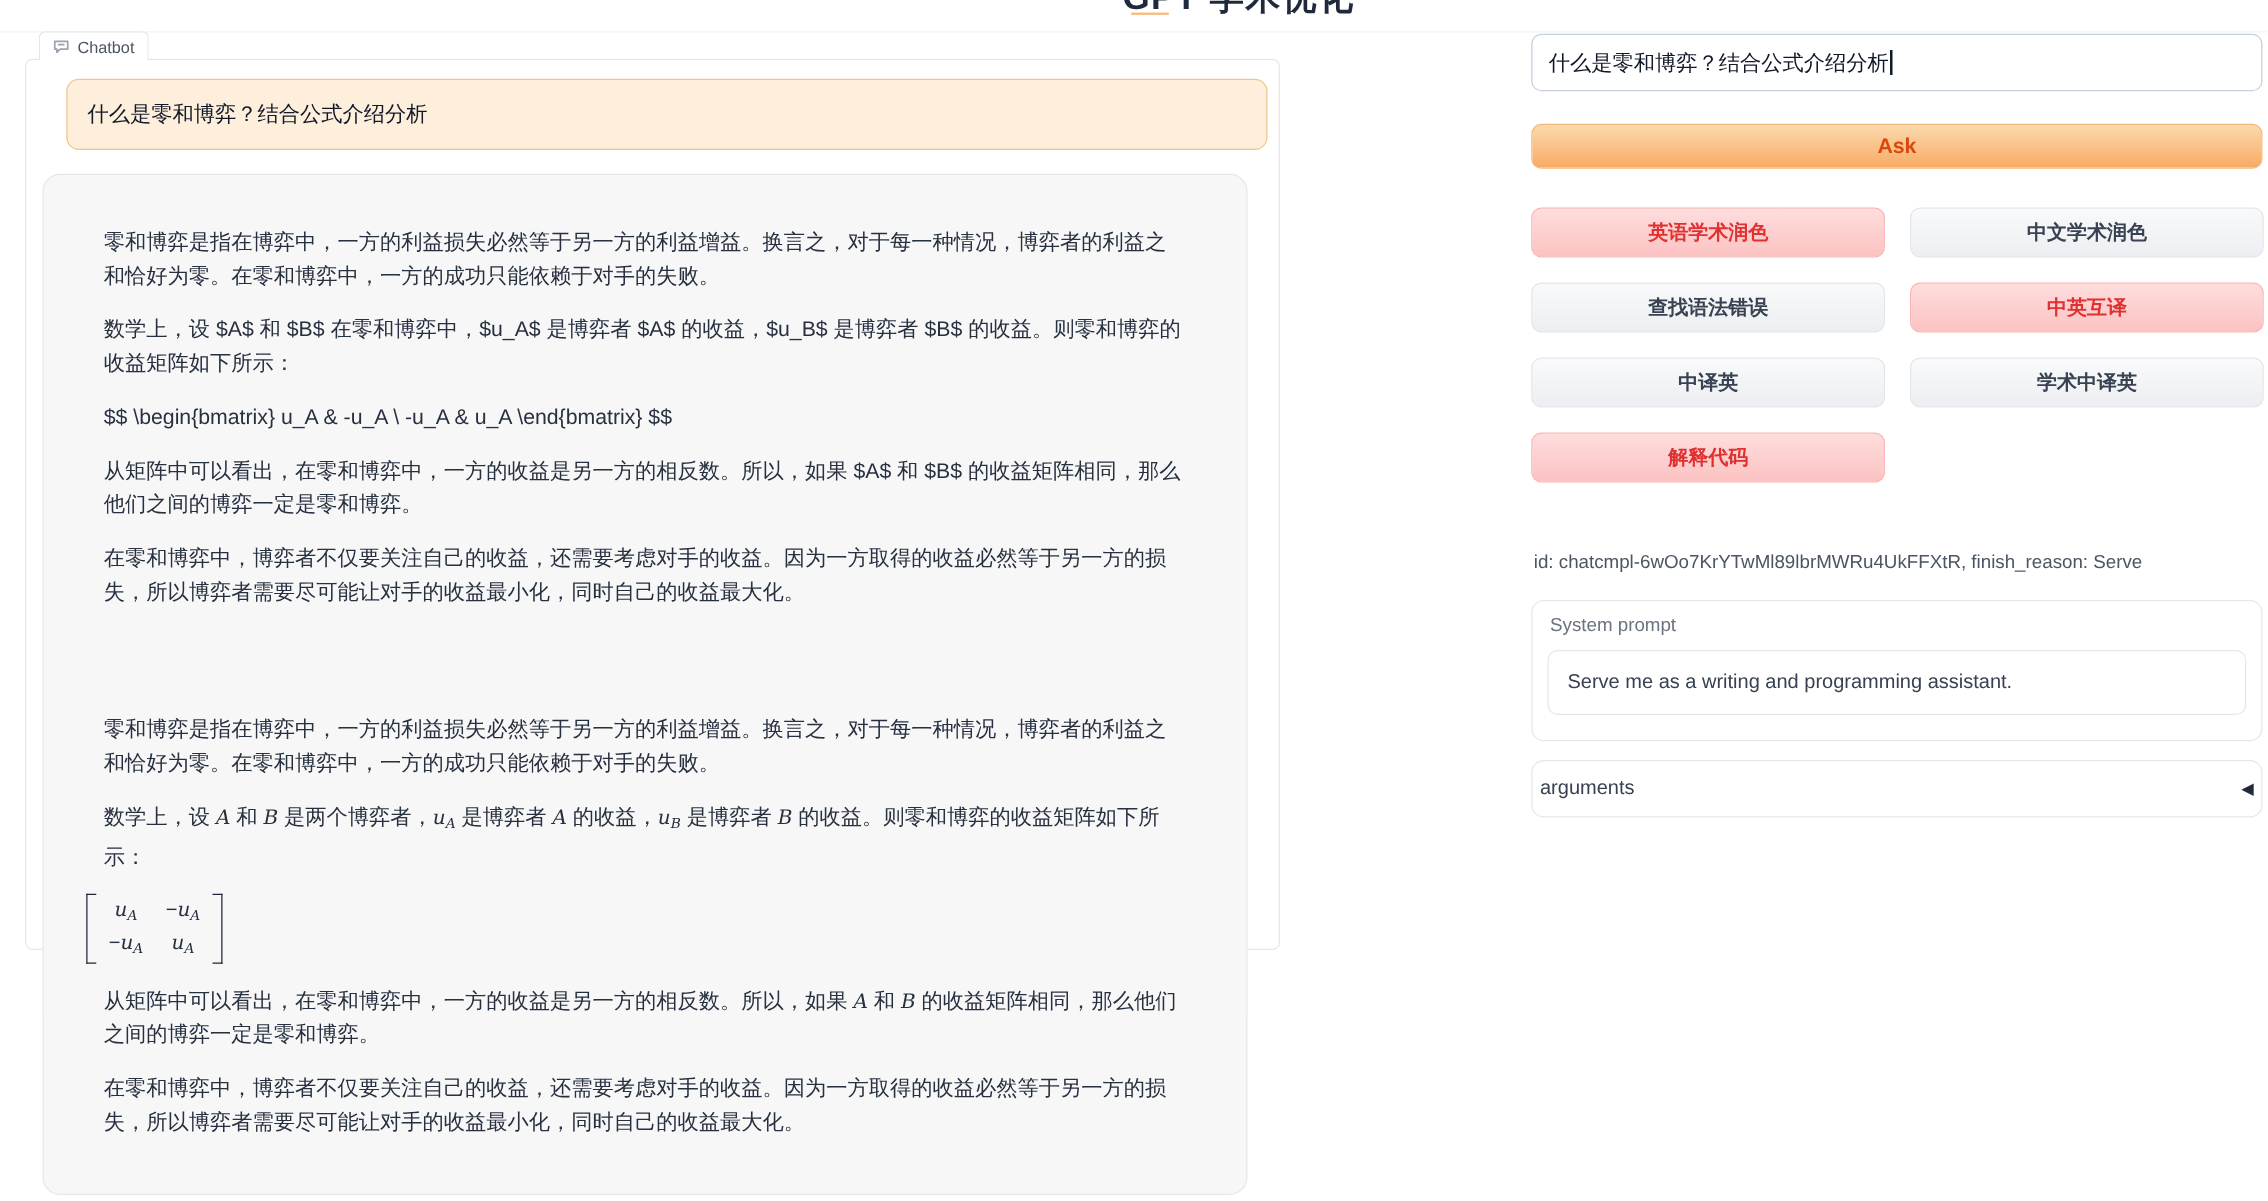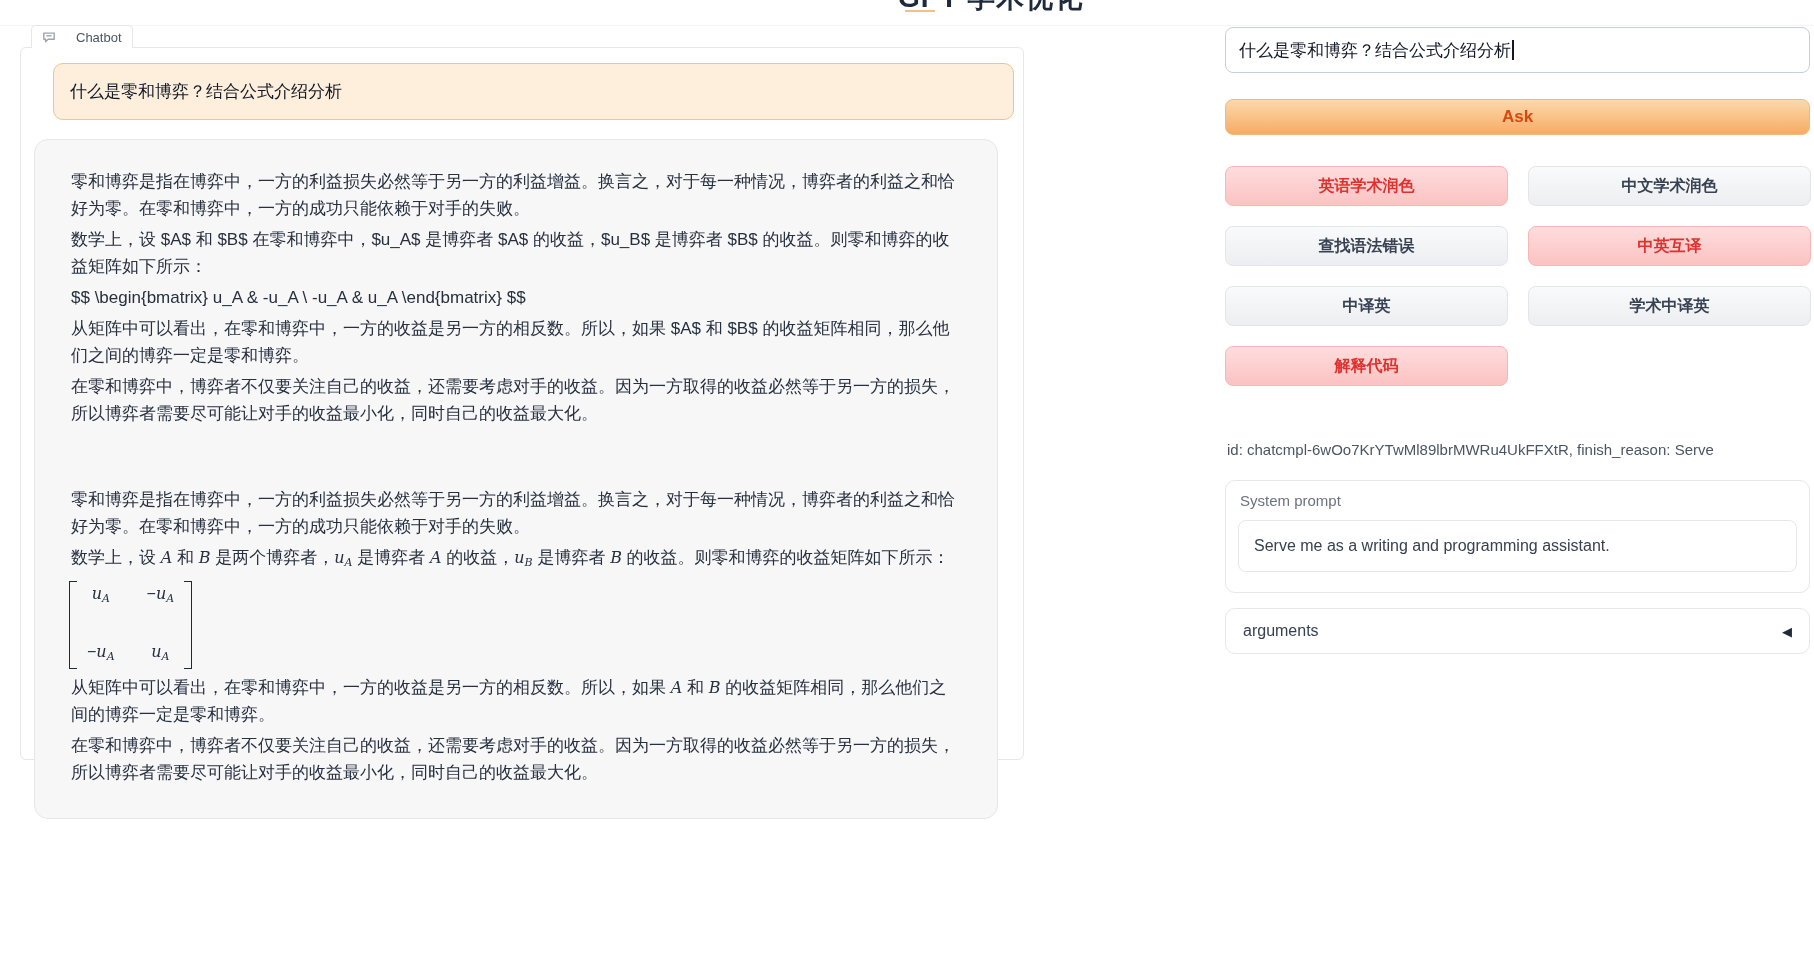--- a/index.html
+++ b/index.html
@@ -11,43 +11,43 @@
   .top-hairline { position:absolute; left:0; top:25px; width:1814px; height:1px; background:#f3f4f6; }
   .page-title { position:absolute; left:898px; top:-21px; font-size:28px; font-weight:800;
                 color:#1e293b; letter-spacing:1px; white-space:nowrap; }
   .title-underline { position:absolute; left:905px; top:10px; width:30px; height:2px; background:#f4c08a; }
 
   
   .chat-panel { position:absolute; left:20px; top:47px; width:1004px; height:713px;
                 background:#fff; border:1px solid #e5e7eb; border-radius:6px; }
   .chat-tab { position:absolute; left:10px; top:-23px; height:23px; padding:0 10px;
               background:#fff; border:1px solid #e5e7eb; border-bottom:none;
-              border-radius:5px 5px 0 0; display:flex; align-items:center; gap:20px;
+              border-radius:5px 5px 0 0; display:flex; align-items:center; gap:6px;
               font-size:13px; color:#4b5563; }
   .chat-tab svg { display:block; }
 
   .bubble-user { position:absolute; left:32px; top:15px; width:961px; height:57px;
                  background:#fdefdc; border:1.5px solid #f2c48d; border-radius:10px;
                  display:flex; align-items:center; padding:0 16px; font-size:17px; color:#111827; }
   .bubble-bot { position:absolute; left:13px; top:91px; width:964px;
                 background:#f7f7f8; border:1.5px solid #e7e7ea; border-radius:14px;
                 padding:24px 32px 28px 32px; font-size:17px; line-height:27px; color:#27303f; }
-  .para { margin:4px; }
+  .para { margin:16px; }
   .block-gap { height:51px; }
 
   
   .mathline i, .mx-cell i { font-family:"DejaVu Serif","Liberation Serif",serif; font-style:italic; font-size:16px; }
   .mathline sub, .mx-cell sub { font-family:"DejaVu Serif","Liberation Serif",serif; font-style:italic;
                                 font-size:11px; vertical-align:-3px; }
   .matrix { display:flex; align-items:stretch; margin:5px 0 5px 2px; width:max-content; }
   .mx-bracket { width:8px; border:1.6px solid #1f2937; }
   .mx-bracket.left  { border-right:none; }
   .mx-bracket.right { border-left:none; }
   .mx-grid { display:grid; grid-template-columns:auto auto; column-gap:18px; row-gap:0;
-             padding:2px 10px;gap:32px; }
+             padding:2px 10px; }
   .mx-cell { line-height:21px; text-align:center; font-size:16px; }
 
   
   .right-col { position:absolute; left:1225px; top:0; width:585px; height:961px; }
   .prompt-box { position:absolute; left:0; top:27px; width:585px; height:46px;
                 border:1px solid #c6cfe0; border-radius:8px; background:#fff;
                 display:flex; align-items:center; padding:0 13px; font-size:17px; color:#111827; }
   .caret { display:inline-block; width:1.5px; height:20px; background:#111827; margin-left:1px; }
 
   .ask-btn { position:absolute; left:0; top:99px; width:585px; height:36px;
@@ -71,21 +71,21 @@
 
   .sys-card { position:absolute; left:0; top:480px; width:585px; height:113px;
               border:1px solid #e5e7eb; border-radius:10px; background:#fff;padding-left:13px; }
   .sys-label { position:absolute; left:14px; top:11px; font-size:15px; color:#6b7280; }
   .sys-input { position:absolute; left:12px; right:12px; top:39px; height:52px;
                border:1px solid #e5e7eb; border-radius:8px; background:#fff;
                display:flex; align-items:center; padding:0 15px; font-size:16px; color:#374151; }
 
   .accordion { position:absolute; left:0; top:608px; width:585px; height:46px;
                border:1px solid #e5e7eb; border-radius:10px; background:#fff; cursor:pointer;
-               display:flex; align-items:center; justify-content:space-between; padding:0 17px;
+               display:flex; align-items:center; justify-content:space-between; padding:0 6px;
                font-size:16px; color:#374151; }
   .acc-arrow { font-size:13px; color:#1f2937; }
 </style>
 </head>
 <body>
 
 <div class="stage">
 
   <div class="top-hairline"></div>
   <div class="page-title">GPT 学术优化</div>

